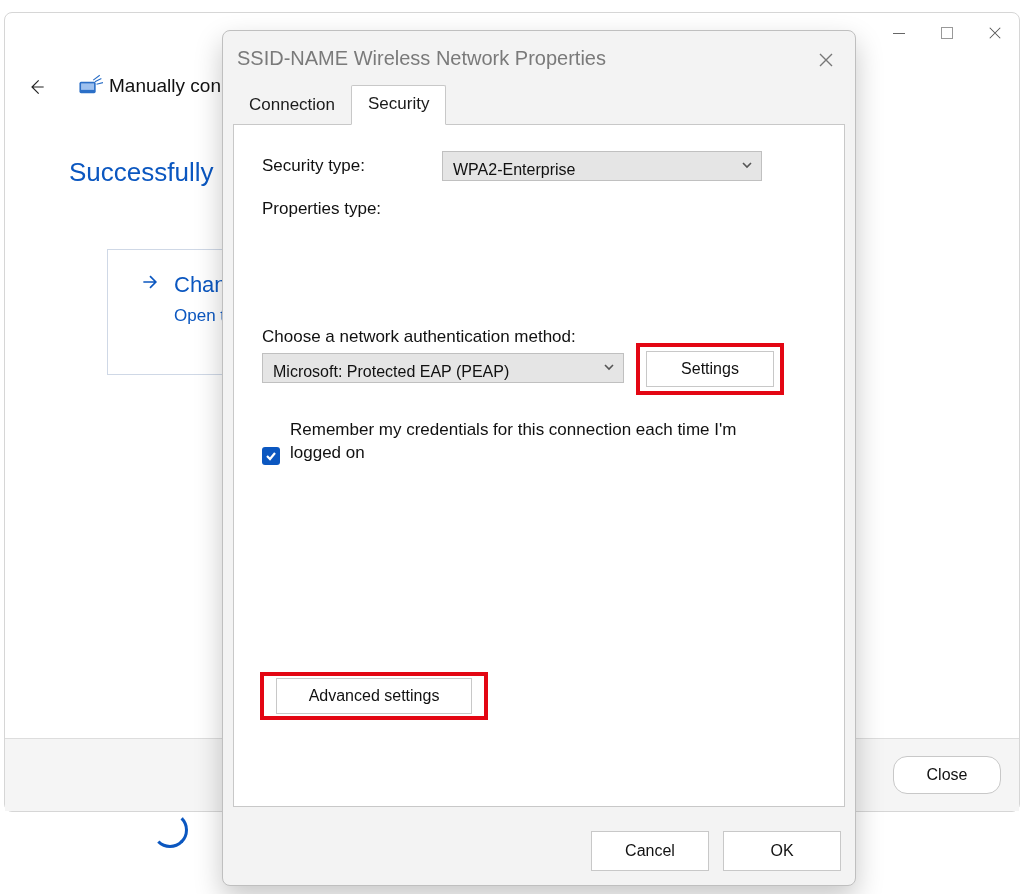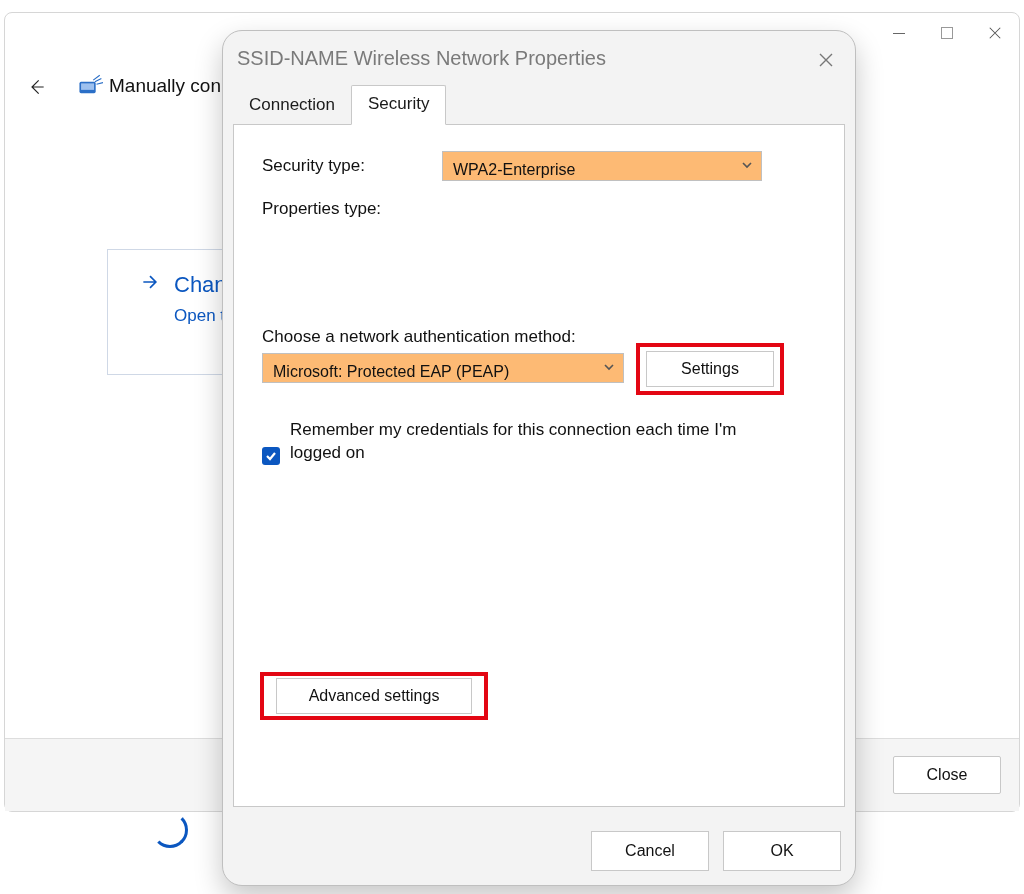--- a/index.html
+++ b/index.html
@@ -105,21 +105,21 @@
     border-top:1px solid #ddd;
     background:#f5f5f5;
     display:flex; align-items:center; justify-content:flex-end;
     padding-right:18px;
   }
   .close-btn {
     width:106px; height:36px;
     background:#fff; border:1px solid #c8c8c8;
     font-size:16px; color:#111;
     display:flex; align-items:center; justify-content:center;
-    border-radius:2px;
+    border-radius:14px;
   }
 
   .loading-ring {
     position:absolute;
     left: 152px;
     top: 812px;
     width:30px; height:30px;
     border:3px solid #0b57c0;
     border-top-color:transparent;
     border-left-color:transparent;
@@ -128,21 +128,21 @@
 
   
   .dlg {
     position:absolute;
     left: 222px;
     top: 30px;
     width: 634px;
     height: 856px;
     background:#f3f3f3;
     border:1px solid #bfbfbf;
-    border-radius:20px;
+    border-radius:8px;
     box-shadow: 0 12px 28px rgba(0,0,0,.22);
     box-sizing:border-box;
     overflow:hidden;
   }
   .dlg-title {
     position:absolute;
     left: 14px;
     top: 16px;
     font-size:20px;
     color:#7a7a7a;
@@ -195,21 +195,21 @@
   .form-label {
     width:180px;
     font-size:17px;
     color:#111;
   }
   .combo {
     position:relative;
     width:320px;
     height:30px;
     border:1px solid #c0c0c0;
-    background:#fdba74;
+    background:#e5e5e5;
     display:flex;
     align-items:center;
     padding:8px 28px 0 10px;
     font-size:16px;
     box-sizing:border-box;
   }
   .combo .chev {
     position:absolute;
     right:8px; top:50%; transform:translateY(-50%);
   }
@@ -303,20 +303,21 @@
   </div>
 
   <svg class="bg-icon" viewBox="0 0 32 28">
     <rect x="3" y="10" width="20" height="14" rx="2" fill="#2b6fc7"></rect>
     <rect x="5" y="12" width="16" height="8" fill="#9ec1ef"></rect>
     <path d="M20 8 L28 2 M22 10 L30 6 M24 13 L32 11" stroke="#2b6fc7" stroke-width="1.4"></path>
   </svg>
 
   <div class="bg-heading-trunc">Manually con</div>
 
+  <div class="bg-success">Successfully </div>
 
   <div class="card-box">
     <div class="card-row1">
       <span>
         <svg viewBox="0 0 24 24">
             <path d="M4 12 H18 M12 5 L19 12 L12 19"></path>
           </svg>
       </span>
       <span>Chang</span>
     </div>

